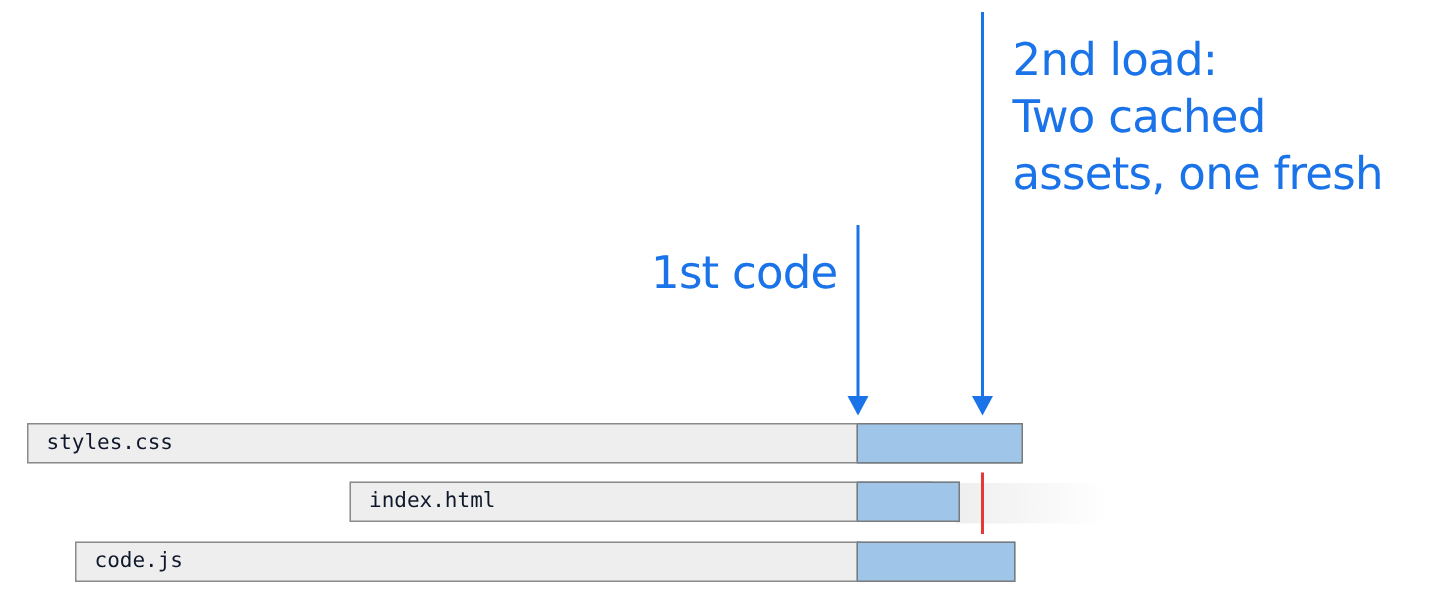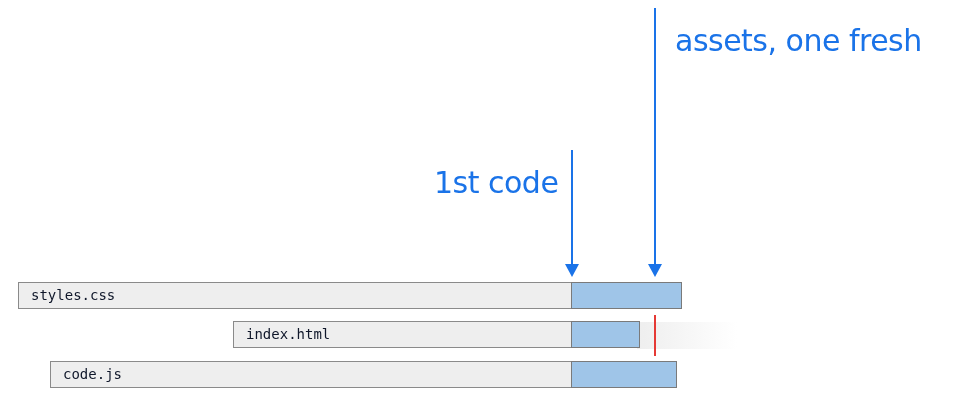--- a/index.html
+++ b/index.html
@@ -10,20 +10,22 @@
   .bar{position:absolute;height:27px;box-sizing:border-box;border:1px solid #8a8a8a;background:#eeeeee;}
   .bar .name{position:absolute;left:12px;top:4px;font-family:"DejaVu Sans Mono",monospace;font-size:14px;color:#0f172a;}
   .seg{position:absolute;top:-1px;height:27px;box-sizing:border-box;background:#9fc5e8;border:1px solid #7a7a7a;}
   .fade{position:absolute;height:27px;background:linear-gradient(to right,#eeeeee,rgba(238,238,238,0));}
   .redline{position:absolute;width:1.5px;background:#e53935;}
 </style>
 </head>
 <body>
 
 <div class="label" style="left:675px;top:22px;">
+  <div>2nd load:</div>
+  <div>Two cached</div>
   <div>assets, one fresh</div>
 </div>
 
 <div class="label" style="left:434px;top:164px;">1st code</div>
 
 <div class="arrow" style="left:571px;top:150px;height:125px;">
     <div class="head"></div>
   </div>
 <div class="arrow" style="left:654px;top:8px;height:267px;">
     <div class="head"></div>

